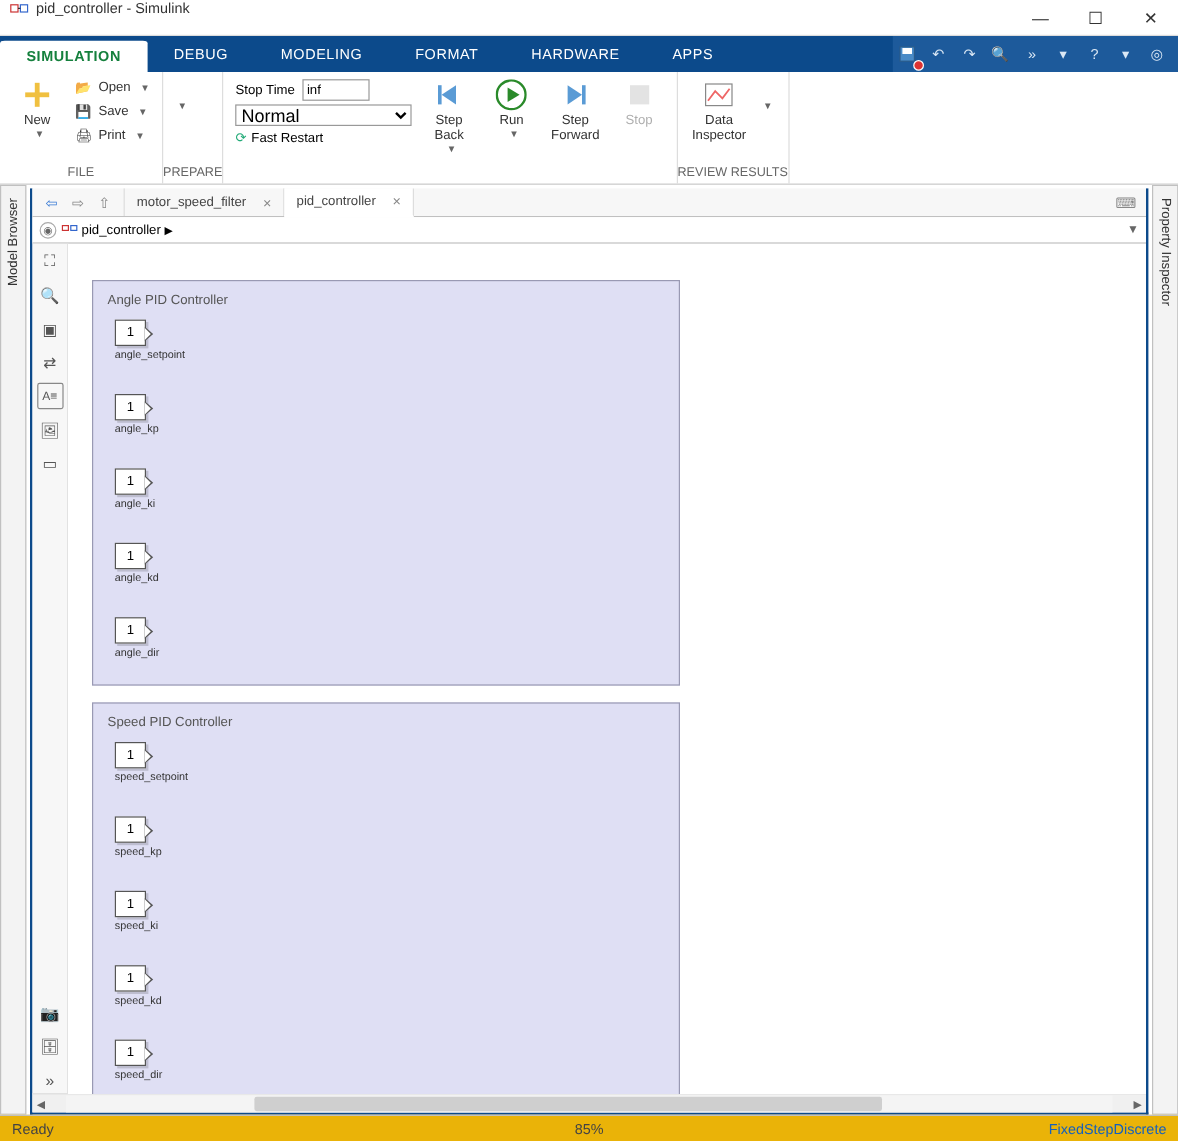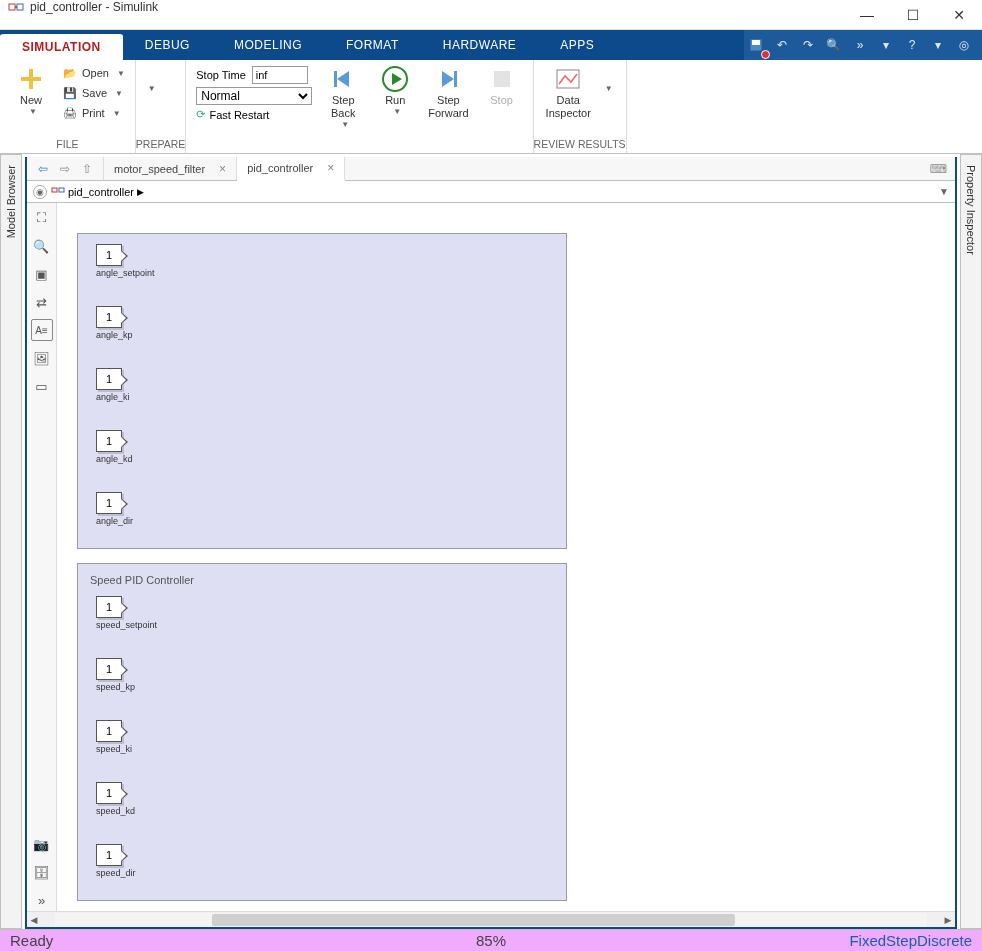--- a/index.html
+++ b/index.html
@@ -4,21 +4,21 @@
 <style>
 * { box-sizing: border-box; margin: 0; padding: 0; }
 body { font-family: "Segoe UI", Arial, sans-serif; font-size: 12px; background: #f0f0f0; width: 982px; height: 951px; overflow: hidden; display: flex; flex-direction: column; }
 .titlebar { height: 30px; background: #fff; display: flex; padding: 0 0 0 8px; border-bottom: 1px solid #ddd; }
 .titlebar .app-icon { width: 16px; height: 16px; margin-right: 6px; }
 .titlebar .title { flex: 1; font-size: 12px; color: #333; }
 .titlebar .win-btn { width: 46px; height: 30px; display: flex; align-items: center; justify-content: center; color: #333; font-size: 14px; }
 
 .menubar { height: 30px; background: #0c4a8b; display: flex; align-items: stretch; }
 .menubar .tab { padding: 0 22px; display: flex; align-items: center; color: #fff; font-size: 12px; letter-spacing: 0.5px; cursor: pointer; }
-.menubar .tab.active { background: #fff; color: #b91c1c; font-weight: 600; border-top: 2px solid #0c4a8b; border-radius: 4px 4px 0 0; margin-top: 2px; }
+.menubar .tab.active { background: #fff; color: #15803d; font-weight: 600; border-top: 2px solid #0c4a8b; border-radius: 4px 4px 0 0; margin-top: 2px; }
 .menubar .spacer { flex: 1; }
 .menubar .qat { display: flex; align-items: center; gap: 2px; padding-right: 6px; background: #1d5a9b; }
 .menubar .qat .qbtn { width: 24px; height: 24px; display: flex; align-items: center; justify-content: center; color: #dbe8f5; cursor: pointer; border-radius: 2px; }
 
 .ribbon { background: #fff; border-bottom: 1px solid #c0c0c0; display: flex; height: 94px; }
 .ribbon-group { border-right: 1px solid #ddd; display: flex; flex-direction: column; padding: 2px 0 0; }
 .ribbon-group .content { flex: 1; display: flex; align-items: flex-start; padding: 2px 6px; gap: 2px; }
 .ribbon-group .label { text-align: center; font-size: 10.5px; color: #666; padding: 2px 0 3px; }
 .rib-bigbtn { display: flex; flex-direction: column; align-items: center; padding: 2px 6px; cursor: pointer; border-radius: 3px; min-width: 50px; }
 .rib-bigbtn .icon { width: 26px; height: 26px; display: flex; align-items: center; justify-content: center; margin-bottom: 2px; }
@@ -26,21 +26,21 @@
 .rib-bigbtn.disabled .txt, .rib-bigbtn.disabled .icon { opacity: 0.4; cursor: default; }
 .rib-small { display: flex; flex-direction: column; gap: 2px; }
 .rib-smallbtn { display: flex; align-items: center; gap: 4px; padding: 1px 4px; font-size: 11px; color: #333; cursor: pointer; border-radius: 2px; }
 .rib-smallbtn .ic { width: 16px; height: 16px; display: flex; align-items: center; justify-content: center; }
 .drop-arrow { font-size: 8px; color: #666; margin-left: 4px; }
 
 .prepare-box { border: 1px solid #ccc; border-radius: 4px; padding: 4px 6px; display: flex; gap: 20px; margin: 2px; }
 .sim-opts { display: flex; flex-direction: column; gap: 3px; padding: 2px 4px; font-size: 11px; }
 .sim-opts .row { display: flex; align-items: center; gap: 6px; }
 .sim-opts input[type=text] { width: 56px; height: 18px; border: 1px solid #999; padding: 0 3px; font-size: 11px; }
-.sim-opts select { width: 116px; height: 18px; border: 1px solid #999; font-size: 12px; background: #fff; }
+.sim-opts select { width: 147px; height: 18px; border: 1px solid #999; font-size: 15px; background: #fff; }
 .sim-opts .fast { display: flex; align-items: center; gap: 4px; cursor: pointer; }
 
 .workspace { flex: 1; display: flex; background: #fff; overflow: hidden; }
 .side-tab { width: 22px; background: #f3f3f3; border: 1px solid #c0c0c0; display: flex; align-items: flex-start; justify-content: center; padding-top: 10px; }
 .side-tab .vtext { writing-mode: vertical-rl; font-size: 11px; color: #333; }
 .side-tab.left .vtext { transform: rotate(180deg); }
 
 .main-area { flex: 1; display: flex; flex-direction: column; border: 2px solid #0c4a8b; border-top: none; margin: 3px 3px 0; }
 .doc-tabs { height: 24px; background: #f7f7f7; display: flex; align-items: stretch; border-bottom: 1px solid #c0c0c0; }
 .doc-tabs .nav { display: flex; align-items: center; gap: 2px; padding: 0 6px; border-right: 1px solid #ddd; }
@@ -69,21 +69,21 @@
 .inport .box { width: 26px; height: 22px; background: #fff; border: 1px solid #555; box-shadow: 2px 2px 0 rgba(0,0,0,0.15); display: flex; align-items: center; justify-content: center; font-size: 11px; position: relative; }
 .inport .box::after { content: ""; position: absolute; right: -7px; top: 5px; width: 0; height: 0; border-top: 6px solid transparent; border-bottom: 6px solid transparent; border-left: 7px solid #555; }
 .inport .box::before { content:""; position:absolute; right:-5px; top:6px; width:0; height:0; border-top:5px solid transparent; border-bottom:5px solid transparent; border-left:5px solid #fff; z-index:1;}
 .inport .plabel { font-size: 9px; color: #333; text-align: left; margin-top: 2px; white-space: nowrap; }
 
 .hscroll { height: 16px; background: #f0f0f0; border-top: 1px solid #ddd; position: relative; display:flex; align-items:center; }
 .hscroll .track { flex:1; height: 14px; background: #f4f4f4; position: relative; margin: 0 14px; }
 .hscroll .thumb { position: absolute; left: 18%; width: 60%; top: 1px; bottom: 1px; background: #cfcfcf; border-radius: 2px; }
 .hscroll .arrow { width:14px; text-align:center; font-size:9px; color:#666; }
 
-.statusbar { height: 22px; background: #f0abfc; border-top: 1px solid #c0c0c0; display: flex; align-items: center; font-size: 15px; color: #444; padding: 0 10px; }
+.statusbar { height: 22px; background: #eab308; border-top: 1px solid #c0c0c0; display: flex; align-items: center; font-size: 12px; color: #444; padding: 0 10px; }
 .statusbar .s-center { position:absolute; left:50%; transform:translateX(-50%); }
 .statusbar .s-right { margin-left: auto; color: #1560bd; }
 
 .badge-red { position:relative; }
 .badge-red::after { content:""; position:absolute; bottom:-2px; right:-2px; width:7px; height:7px; background:#d33; border-radius:50%; border:1px solid #fff; }
 
 svg { display:block; }
 </style>
 </head>
 <body>
@@ -300,20 +300,21 @@
         <div class="tspacer"></div>
         <div class="tbtn">📷</div>
         <div class="tbtn">🗄</div>
         <div class="tbtn">»</div>
       </div>
 
       <div class="canvas-scroll">
         <div class="canvas">
 
           <div class="subsystem">
+            <div class="sub-title">Angle PID Controller</div>
             <div class="inport">
                 <div class="box">1</div>
                 <div class="plabel">angle_setpoint</div>
               </div>
             <div class="inport">
                 <div class="box">1</div>
                 <div class="plabel">angle_kp</div>
               </div>
             <div class="inport">
                 <div class="box">1</div>

